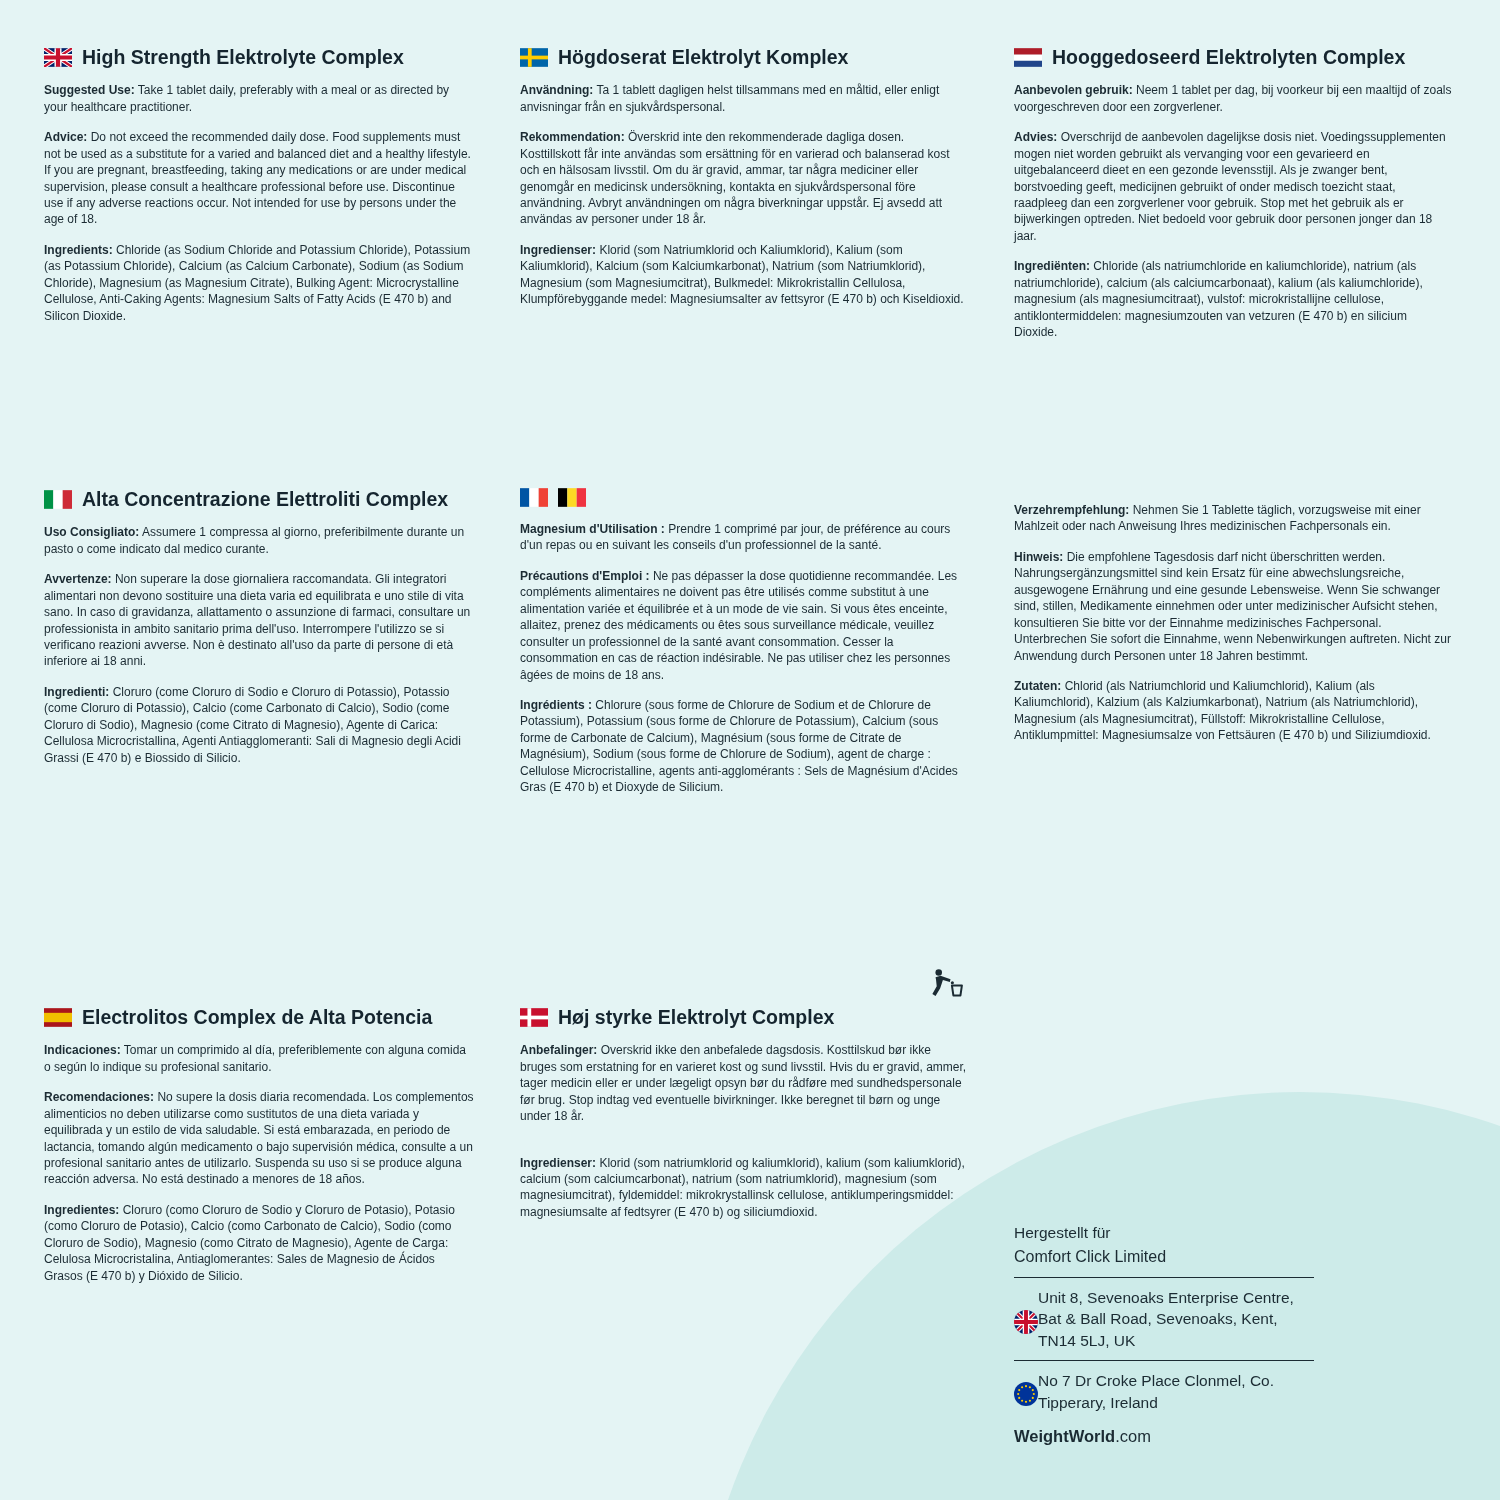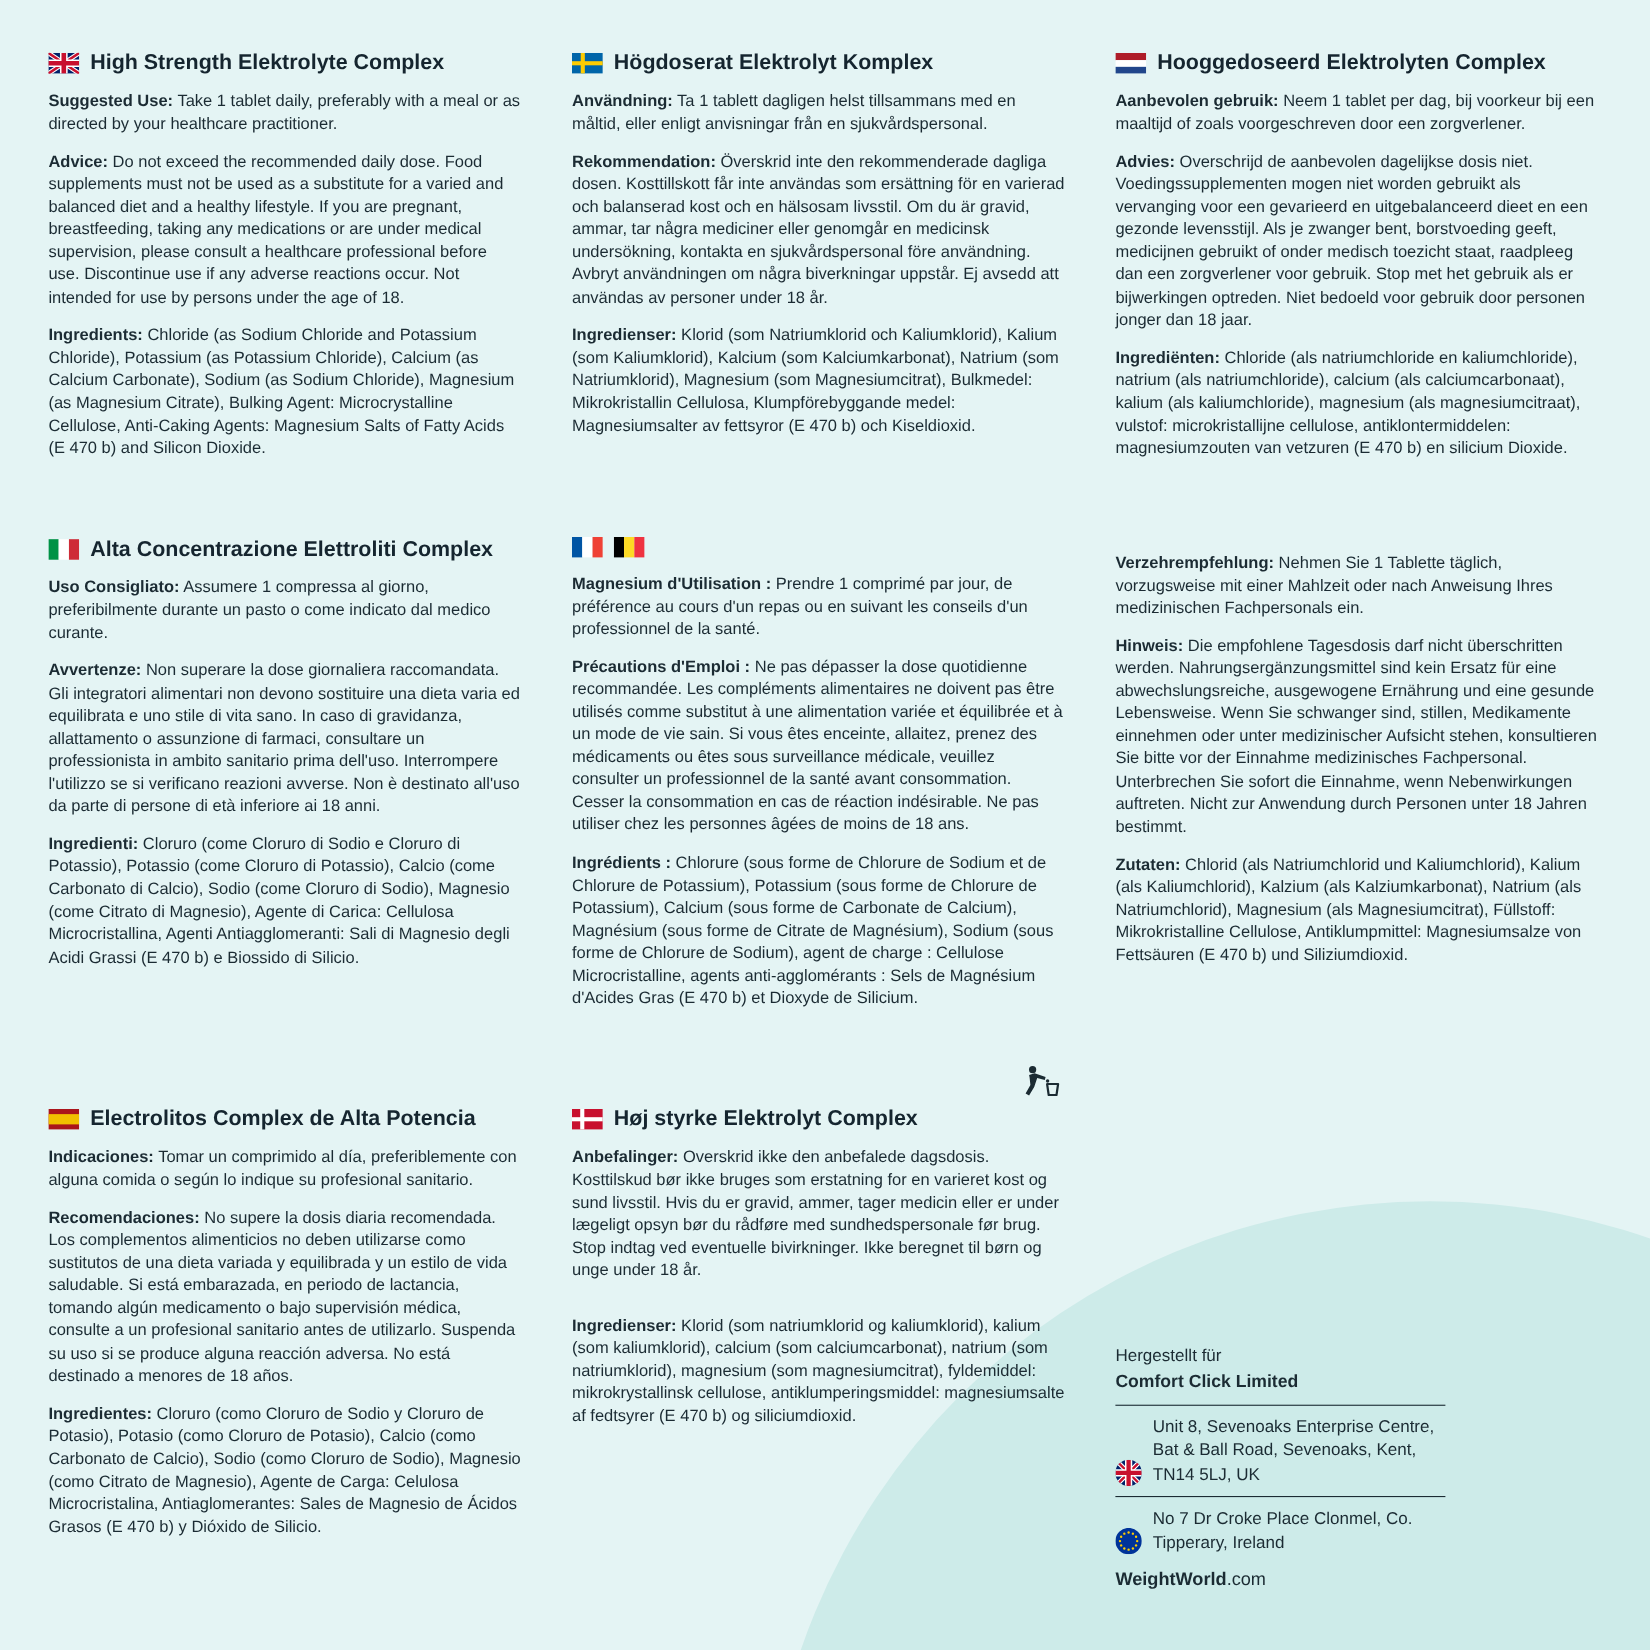--- a/index.html
+++ b/index.html
@@ -12,31 +12,31 @@
   .grid{
     position:absolute;left:0;top:0;width:1500px;
     display:grid;grid-template-columns:430px 448px 438px;column-gap:46px;
     grid-template-rows:442px 518px auto;
     padding:46px 36px 0 44px;box-sizing:border-box;
   }
   section{min-width:0}
   h2{display:flex;align-items:center;gap:10px;font-size:19.5px;line-height:1.15;font-weight:bold;margin:0 0 12px 0;color:#15252f}
   .flag{flex:0 0 auto;display:inline-block;width:28px;height:19px}
   .flag svg{width:28px;height:19px;display:block}
-  p.body{font-size:15px;line-height:1.37;margin:14px 0 0 0}
+  p.body{font-size:12px;line-height:1.37;margin:14px 0 0 0}
   p.body b{font-weight:bold}
   .gap-lg{margin-top:30px !important}
   .tidyman{position:absolute;left:926px;top:966px;width:40px;height:38px}
   .tidyman svg{width:40px;height:38px;display:block}
   
   .footer{margin-top:216px;width:300px}
   .footer .made-for{margin:0;font-size:15.5px;line-height:1.4}
-  .footer .company{margin:2px 0 0 0;font-size:16px;font-weight:bold;line-height:1.4}
+  .footer .company{margin:2px 0 0 0;font-size:16px;font-weight:normal;line-height:1.4}
   .footer hr{border:none;border-top:1.5px solid #1b2b33;margin:9px 0}
-  .addr-row{display:flex;gap:10px;align-items:flex-end}
+  .addr-row{display:flex;align-items:center}
   .addr-row p{margin:0;font-size:15.5px;line-height:1.38}
   .flag-round{flex:0 0 auto;width:24px;height:24px;margin-top:5px}
   .flag-round svg{width:24px;height:24px;display:block}
   .brand{margin:14px 0 0 0;font-size:16.5px}
   .brand b{font-weight:bold}
 </style>
 </head>
 <body>
 
 <div class="bg-circle"></div>

